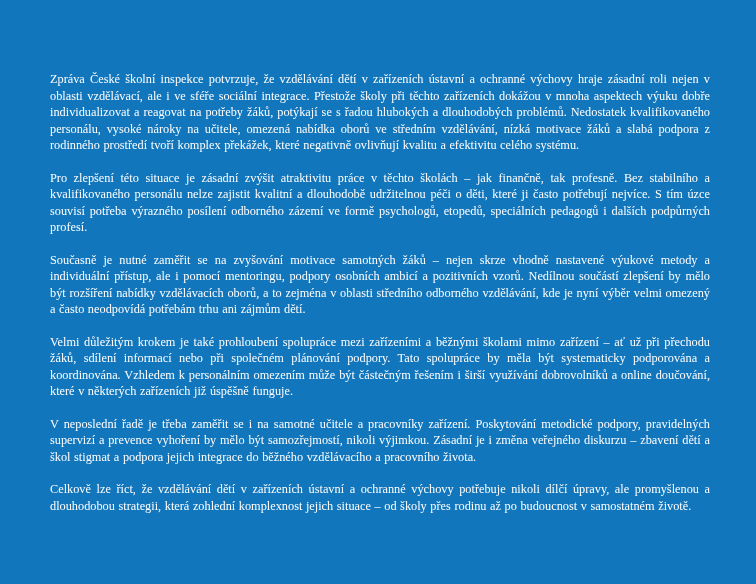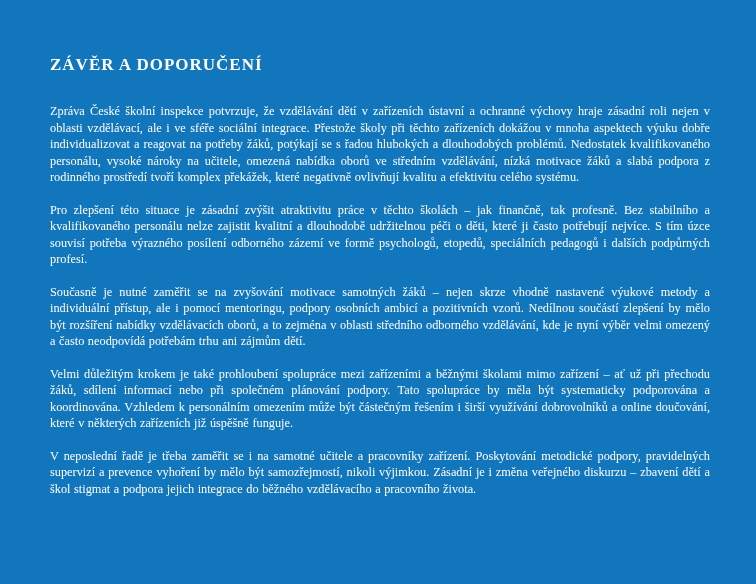--- a/index.html
+++ b/index.html
@@ -38,21 +38,21 @@
     word-spacing: 0.5px;
   }
   .body-text p:last-child {
     margin-bottom: 0;
   }
 </style>
 </head>
 <body>
 
 <div class="page">
-  <h1 class="page-title">ZÁVĚR A DOPORUČENÍ</h1>
   <div class="body-text">
     <p>Zpráva České školní inspekce potvrzuje, že vzdělávání dětí v zařízeních ústavní a ochranné výchovy hraje zásadní roli nejen v oblasti vzdělávací, ale i ve sféře sociální integrace. Přestože školy při těchto zařízeních dokážou v mnoha aspektech výuku dobře individualizovat a reagovat na potřeby žáků, potýkají se s řadou hlubokých a dlouhodobých problémů. Nedostatek kvalifikovaného personálu, vysoké nároky na učitele, omezená nabídka oborů ve středním vzdělávání, nízká motivace žáků a slabá podpora z rodinného prostředí tvoří komplex překážek, které negativně ovlivňují kvalitu a efektivitu celého systému.</p>
     <p>Pro zlepšení této situace je zásadní zvýšit atraktivitu práce v těchto školách – jak finančně, tak profesně. Bez stabilního a kvalifikovaného personálu nelze zajistit kvalitní a dlouhodobě udržitelnou péči o děti, které ji často potřebují nejvíce. S tím úzce souvisí potřeba výrazného posílení odborného zázemí ve formě psychologů, etopedů, speciálních pedagogů i dalších podpůrných profesí.</p>
     <p>Současně je nutné zaměřit se na zvyšování motivace samotných žáků – nejen skrze vhodně nastavené výukové metody a individuální přístup, ale i pomocí mentoringu, podpory osobních ambicí a pozitivních vzorů. Nedílnou součástí zlepšení by mělo být rozšíření nabídky vzdělávacích oborů, a to zejména v oblasti středního odborného vzdělávání, kde je nyní výběr velmi omezený a často neodpovídá potřebám trhu ani zájmům dětí.</p>
     <p>Velmi důležitým krokem je také prohloubení spolupráce mezi zařízeními a běžnými školami mimo zařízení – ať už při přechodu žáků, sdílení informací nebo při společném plánování podpory. Tato spolupráce by měla být systematicky podporována a koordinována. Vzhledem k personálním omezením může být částečným řešením i širší využívání dobrovolníků a online doučování, které v některých zařízeních již úspěšně funguje.</p>
     <p>V neposlední řadě je třeba zaměřit se i na samotné učitele a pracovníky zařízení. Poskytování metodické podpory, pravidelných supervizí a prevence vyhoření by mělo být samozřejmostí, nikoli výjimkou. Zásadní je i změna veřejného diskurzu – zbavení dětí a škol stigmat a podpora jejich integrace do běžného vzdělávacího a pracovního života.</p>
+    <p>Celkově lze říct, že vzdělávání dětí v zařízeních ústavní a ochranné výchovy potřebuje nikoli dílčí úpravy, ale promyšlenou a dlouhodobou strategii, která zohlední komplexnost jejich situace – od školy přes rodinu až po budoucnost v samostatném životě.</p>
   </div>
 </div>
 
 </body></html>

